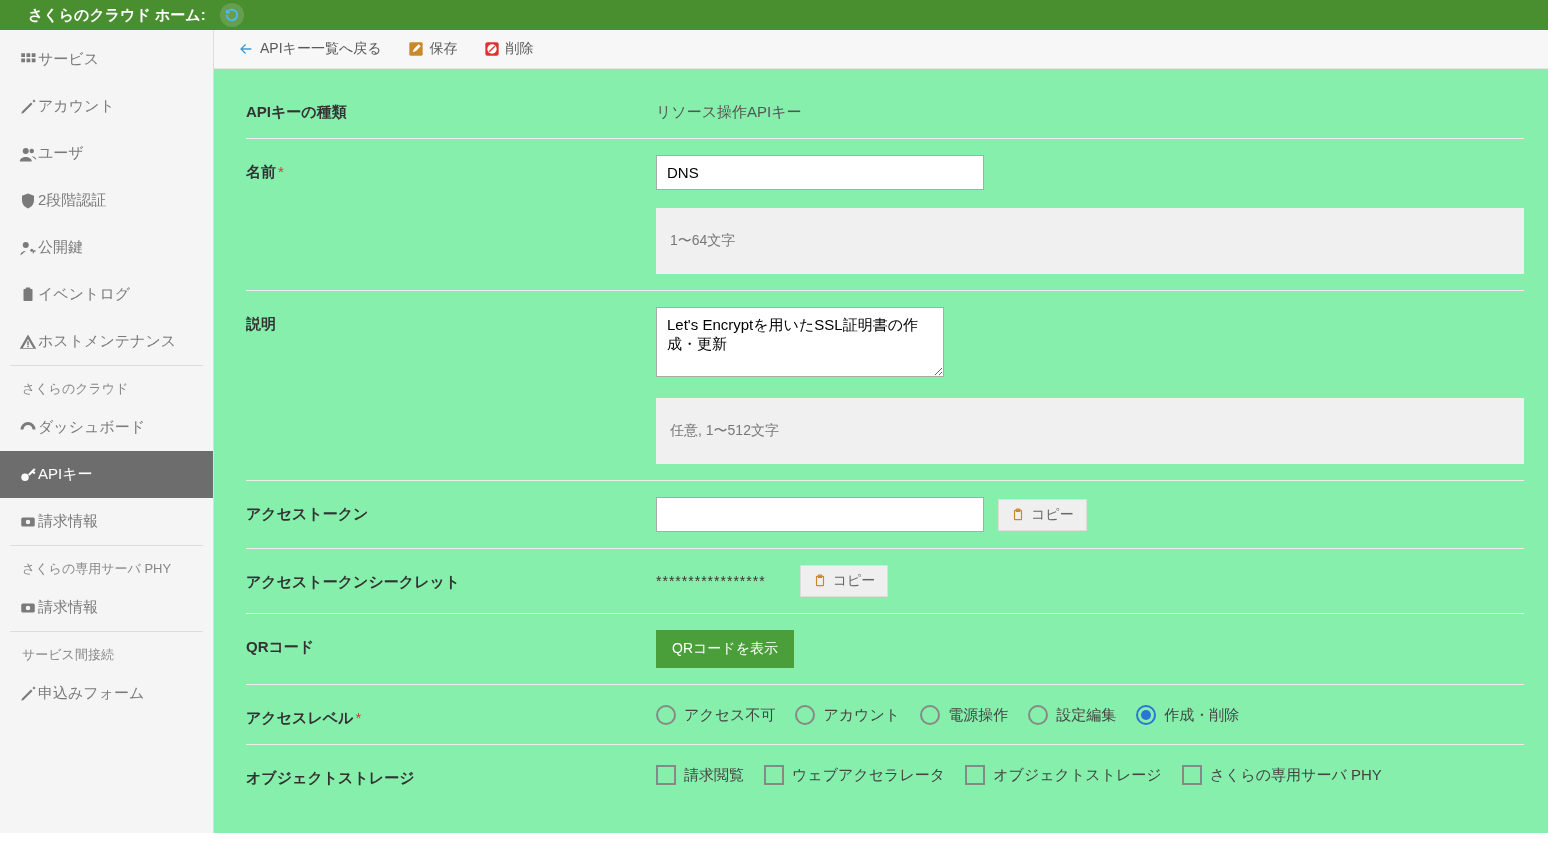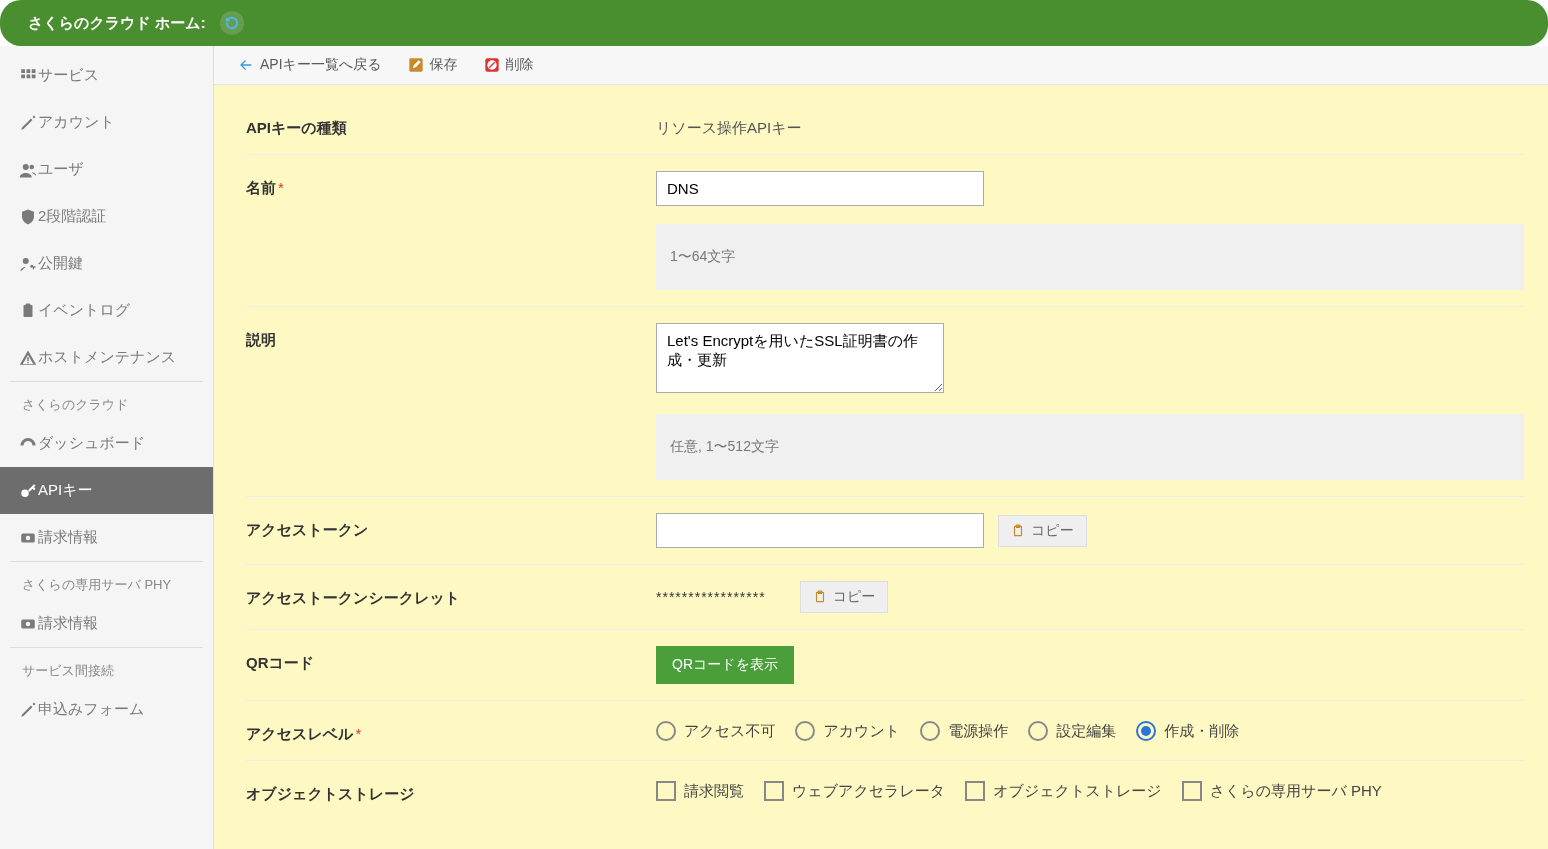--- a/index.html
+++ b/index.html
@@ -5,26 +5,25 @@
   * { box-sizing: border-box; margin: 0; padding: 0; }
   body {
     font-family: 'Hiragino Kaku Gothic ProN', 'Meiryo', sans-serif;
     background: #fff;
     font-size: 14px;
     color: #333;
   }
   .topbar {
     background: #4a8f2f;
     color: #fff;
-    height: 46px;
+    height: 30px;
     display: flex;
     align-items: center;
     padding: 0 28px;
     gap: 14px;
-    border-radius: 21px;
   }
   .topbar-title { font-size: 15px; font-weight: bold; }
   .refresh-btn {
     width: 24px; height: 24px;
     background: rgba(255,255,255,0.15);
     border-radius: 50%;
     display:flex; align-items:center; justify-content:center;
     color: #4db8ff;
     cursor: pointer;
     font-size: 14px;
@@ -51,21 +50,21 @@
   }
   .side-icon { width:20px; display:inline-flex; justify-content:center; }
   .side-group {
     padding: 14px 12px 6px;
     color:#888;
     font-size:13px;
     border-top:1px solid #ddd;
     margin:0 10px;
   }
   .side-group:first-of-type { border-top: none; }
-  .content { flex:1; overflow:auto; background:#fef9c3; }
+  .content { flex:1; overflow:auto; background:#86efac; }
   .toolbar {
     background:#f7f7f7;
     padding: 10px 24px;
     display:flex;
     gap: 26px;
     border-bottom:1px solid #e5e5e5;
     color:#666;
     font-size:14px;
   }
   .toolbar a { color:#5a5a5a; text-decoration:none; display:flex; align-items:center; gap:6px; cursor:pointer;}

